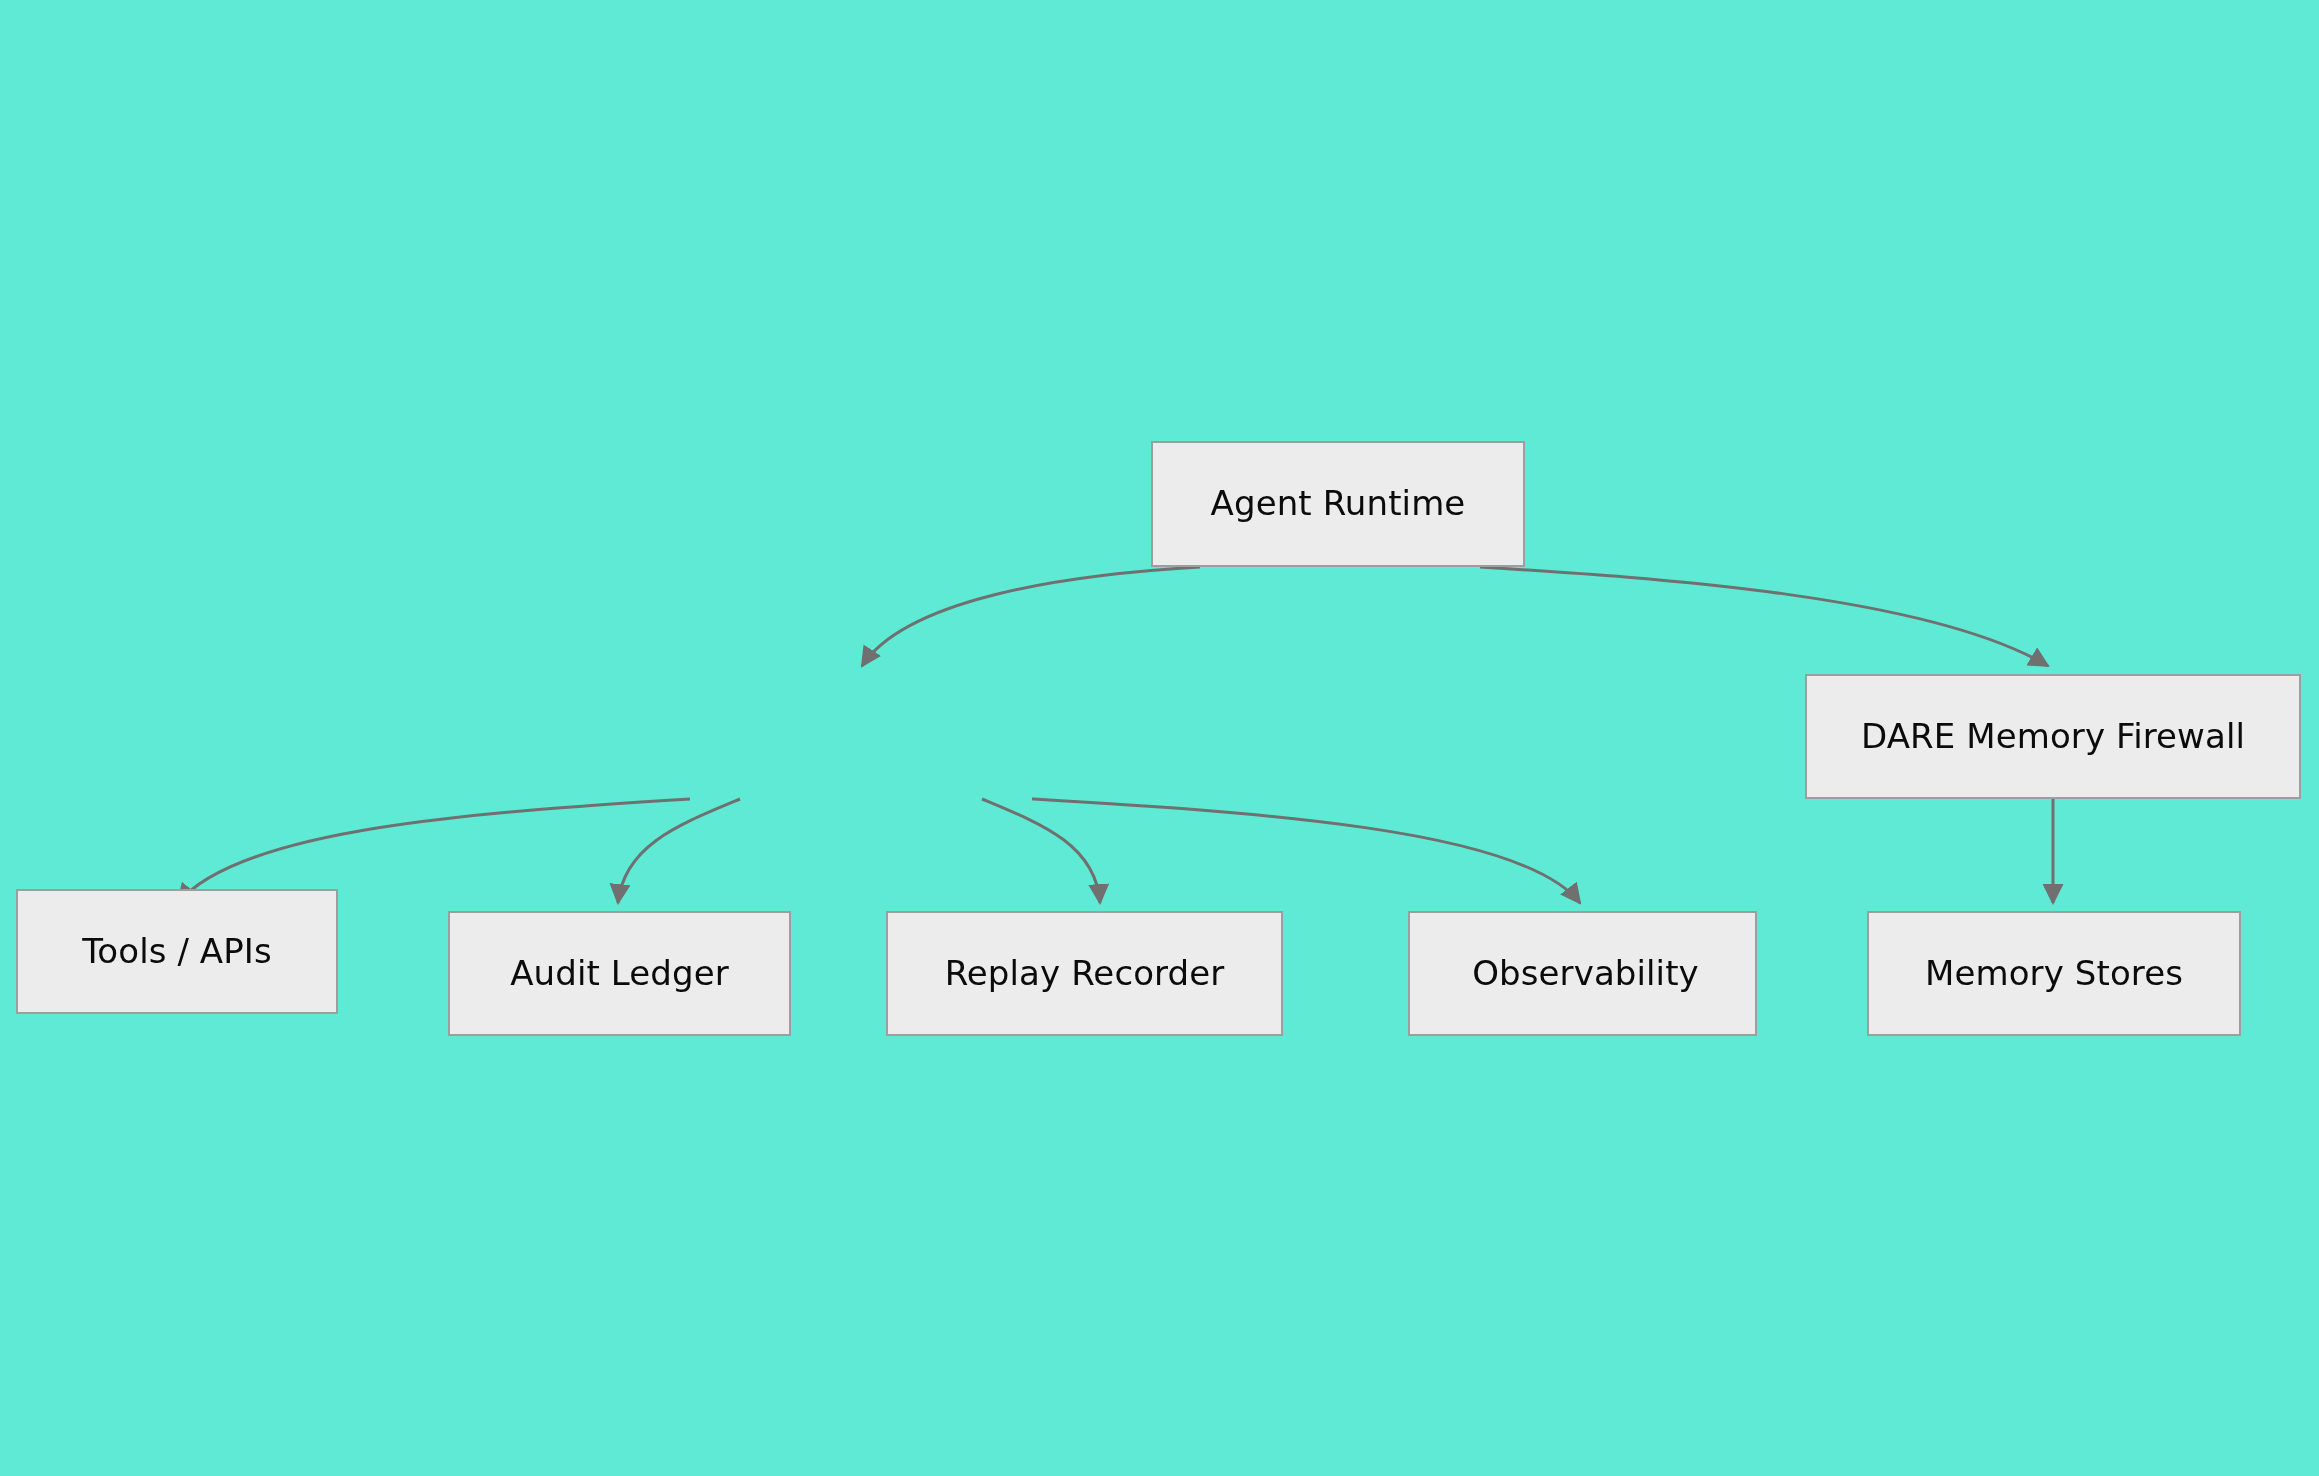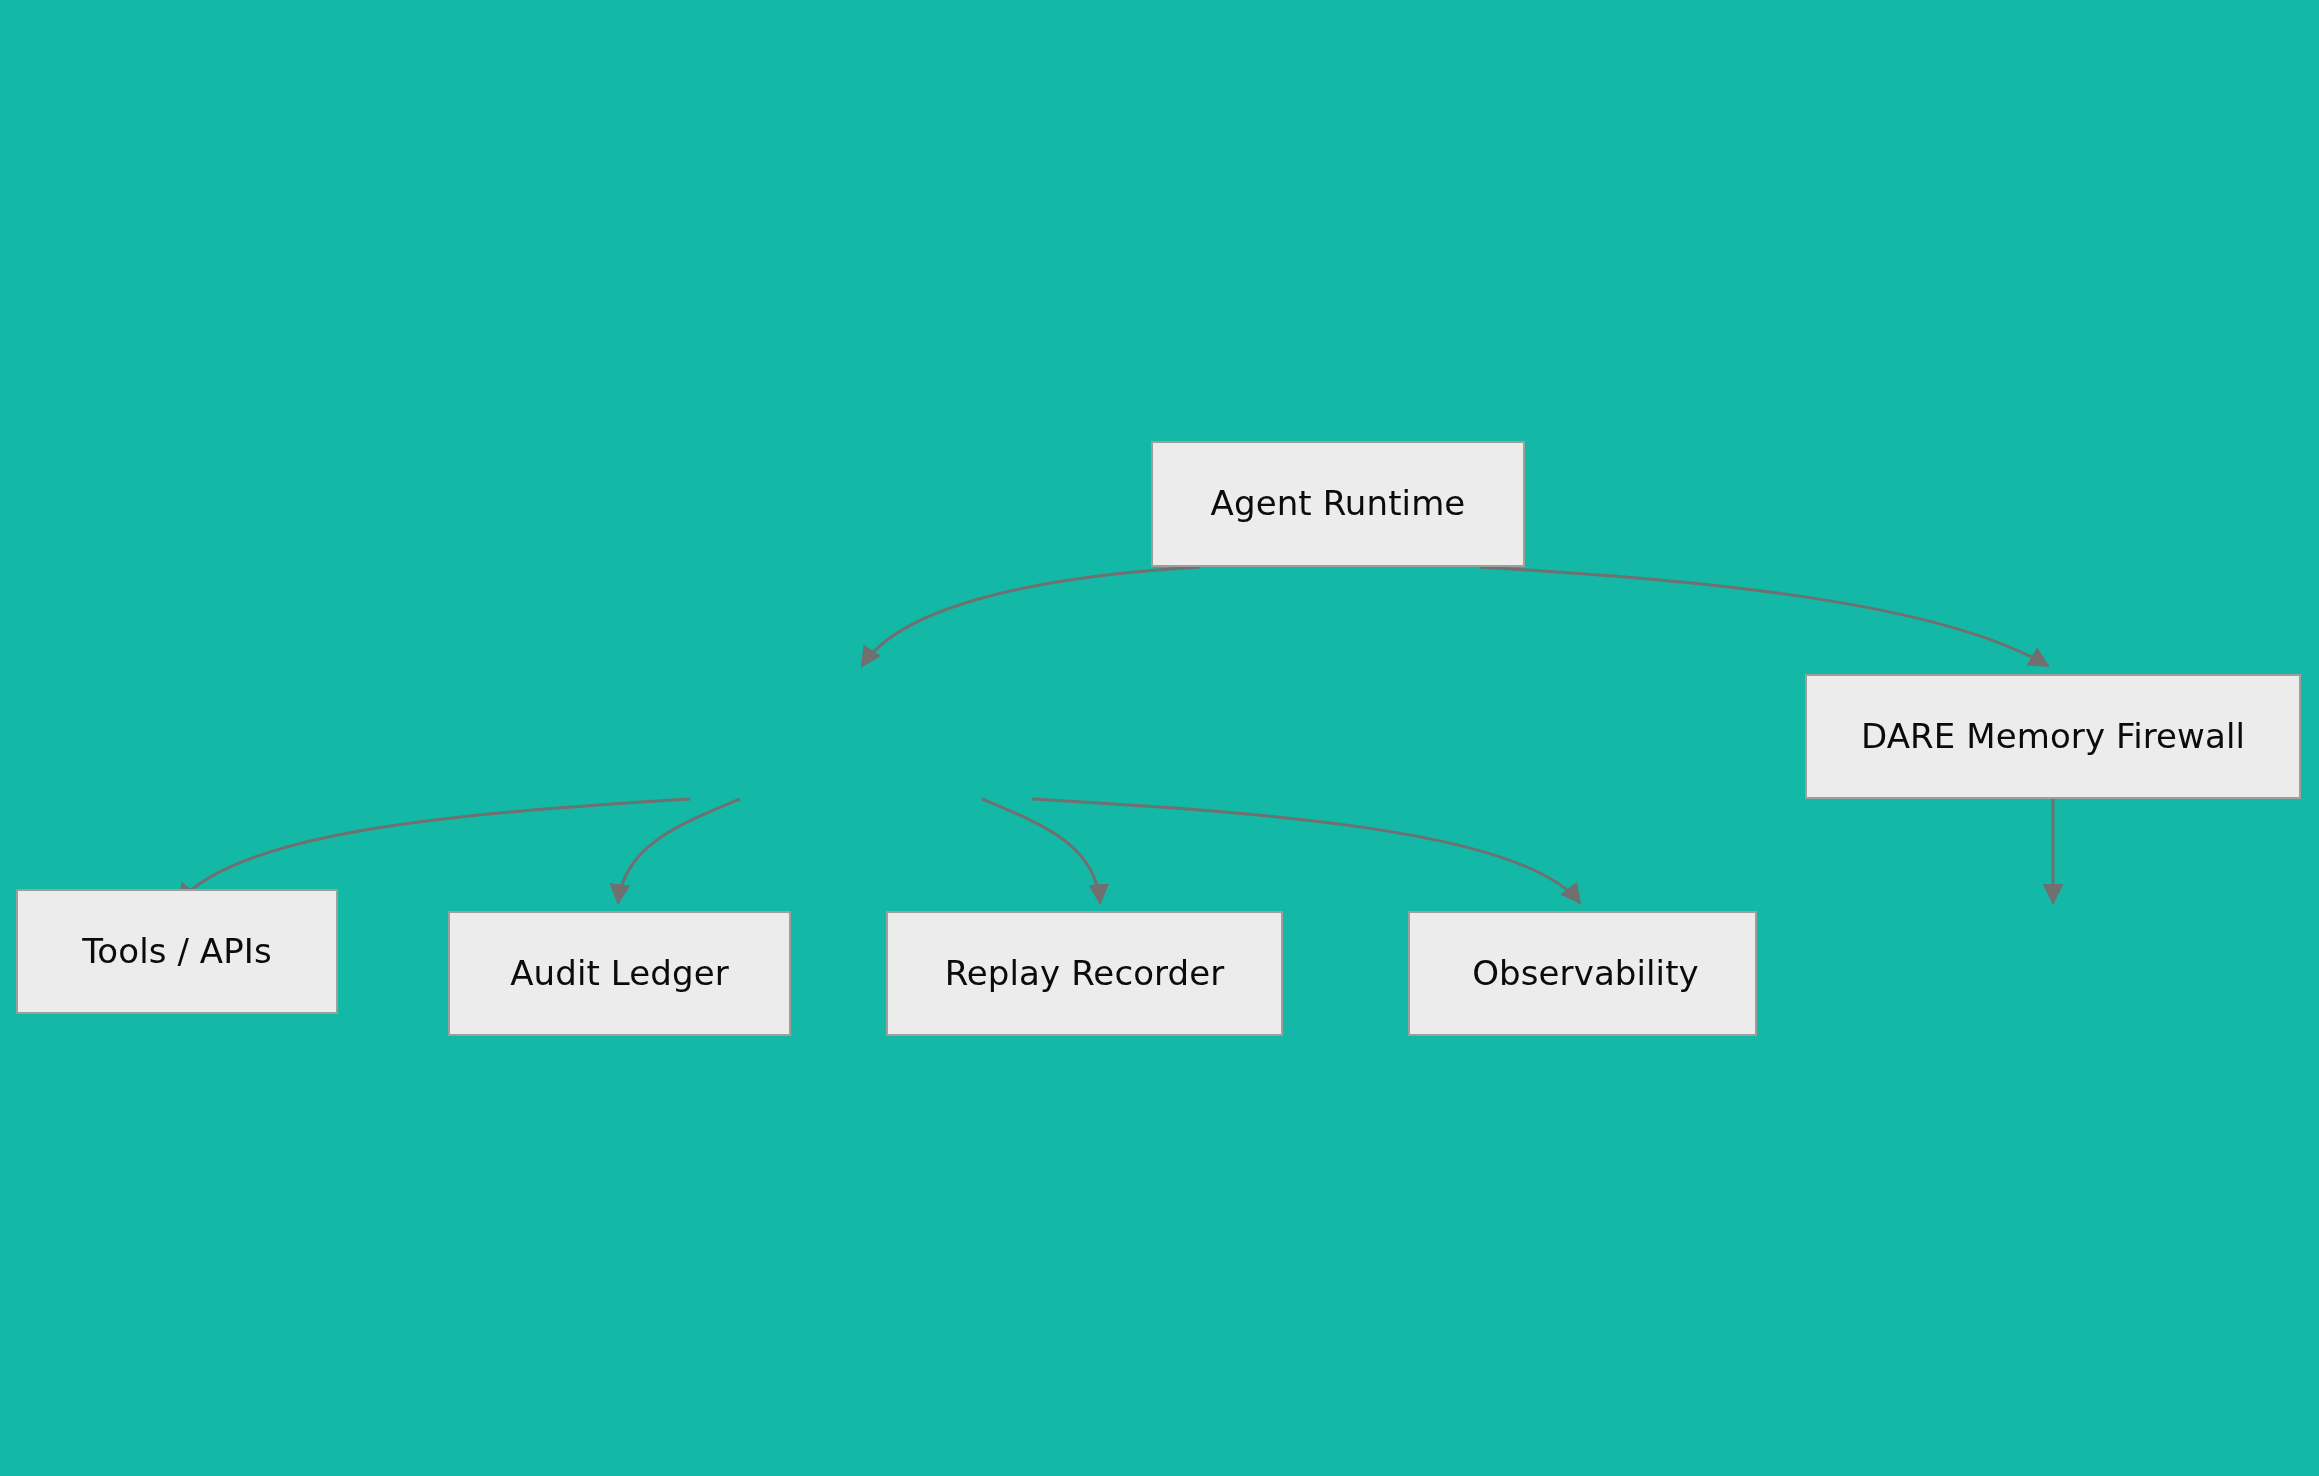--- a/index.html
+++ b/index.html
@@ -11,21 +11,21 @@
   body {
     width: 2319px;
     height: 1476px;
     font-family: "DejaVu Sans", "Liberation Sans", sans-serif;
     overflow: hidden;
   }
   #diagram-canvas {
     position: relative;
     width: 2319px;
     height: 1476px;
-    background: #14b8a6;
+    background: #5eead4;
   }
   #edge-layer {
     position: absolute;
     left: 0;
     top: 0;
     width: 2319px;
     height: 1476px;
     pointer-events: none;
   }
   .node {
@@ -104,14 +104,17 @@
   </div>
 
   <div class="node" id="node-replay-recorder">
     <span class="node-label">Replay Recorder</span>
   </div>
 
   <div class="node" id="node-observability">
     <span class="node-label">Observability</span>
   </div>
 
+  <div class="node" id="node-memory-stores">
+    <span class="node-label">Memory Stores</span>
+  </div>
 
 </div>
 
 </body></html>

